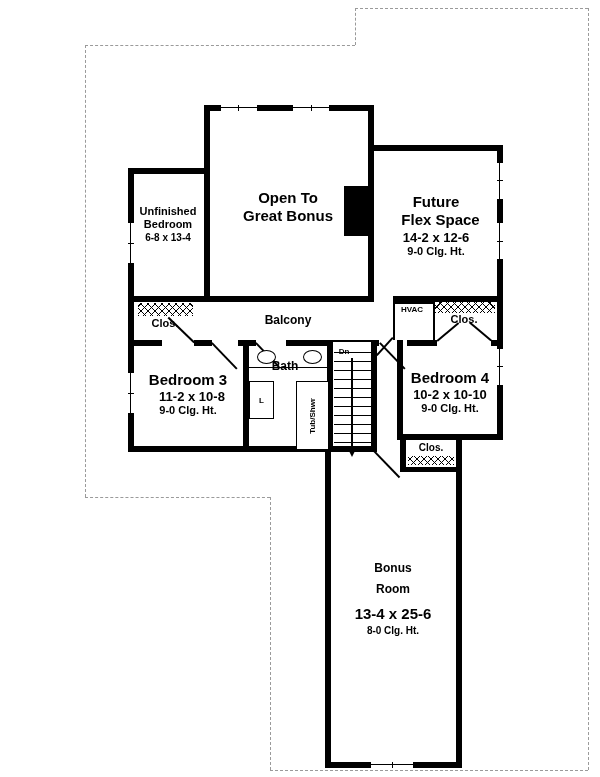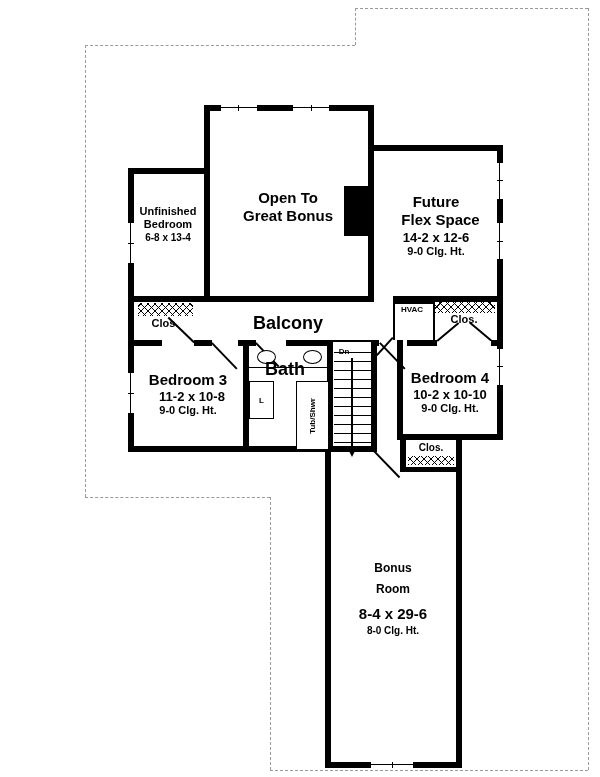--- a/index.html
+++ b/index.html
@@ -5,21 +5,21 @@
   html,body{margin:0;padding:0;background:#fff;}
   .plan{position:relative;width:600px;height:777px;background:#fff;overflow:hidden;
         font-family:"Liberation Sans","DejaVu Sans",sans-serif;}
   .wall{position:absolute;background:#000;}
   .thin{position:absolute;background:#000;}
   .dash-h{position:absolute;height:0;border-top:1px dashed #9a9a9a;}
   .dash-v{position:absolute;width:0;border-left:1px dashed #9a9a9a;}
   .label{position:absolute;font-weight:bold;color:#000;transform:translateX(-50%);
          white-space:nowrap;text-align:center;line-height:1;}
   .t18{font-size:12px;} .t15{font-size:15px;} .t13{font-size:13px;}
-  .t12{font-size:18px;} .t11{font-size:11px;} .t10{font-size:10px;}
+  .t12{font-size:12px;} .t11{font-size:11px;} .t10{font-size:10px;}
   .t9{font-size:11px;} .t8{font-size:8px;}
   .win-h{position:absolute;border-left:1px solid #000;border-right:1px solid #000;
     background-image:
       linear-gradient(to right, transparent 0 calc(50% - .5px), #000 calc(50% - .5px) calc(50% + .5px), transparent calc(50% + .5px) 100%),
       linear-gradient(to bottom, #fff 0 2px, #000 2px 3px, #fff 3px 100%);}
   .win-v{position:absolute;border-top:1px solid #000;border-bottom:1px solid #000;
     background-image:
       linear-gradient(to bottom, transparent 0 calc(50% - .5px), #000 calc(50% - .5px) calc(50% + .5px), transparent calc(50% + .5px) 100%),
       linear-gradient(to right, #fff 0 2px, #000 2px 3px, #fff 3px 100%);}
   .door{position:absolute;height:1.5px;background:#000;transform-origin:0 50%;}
@@ -154,16 +154,16 @@
   <div class="label t8" style="left:344px;top:348px;text-align:right;">Dn</div>
 
   <div class="label t15" style="left:450px;top:370px;">Bedroom 4</div>
   <div class="label t13" style="left:450px;top:388px;">10-2 x 10-10</div>
   <div class="label t9" style="left:450px;top:403px;">9-0 Clg. Ht.</div>
 
   <div class="label t10" style="left:431px;top:443px;">Clos.</div>
 
   <div class="label t18" style="left:393px;top:562px;">Bonus</div>
   <div class="label t18" style="left:393px;top:583px;">Room</div>
-  <div class="label t15" style="left:393px;top:606px;">8-4 x 29-6</div>
+  <div class="label t15" style="left:393px;top:606px;">13-4 x 25-6</div>
   <div class="label t10" style="left:393px;top:626px;">8-0 Clg. Ht.</div>
 
 </div>
 
 </body></html>

